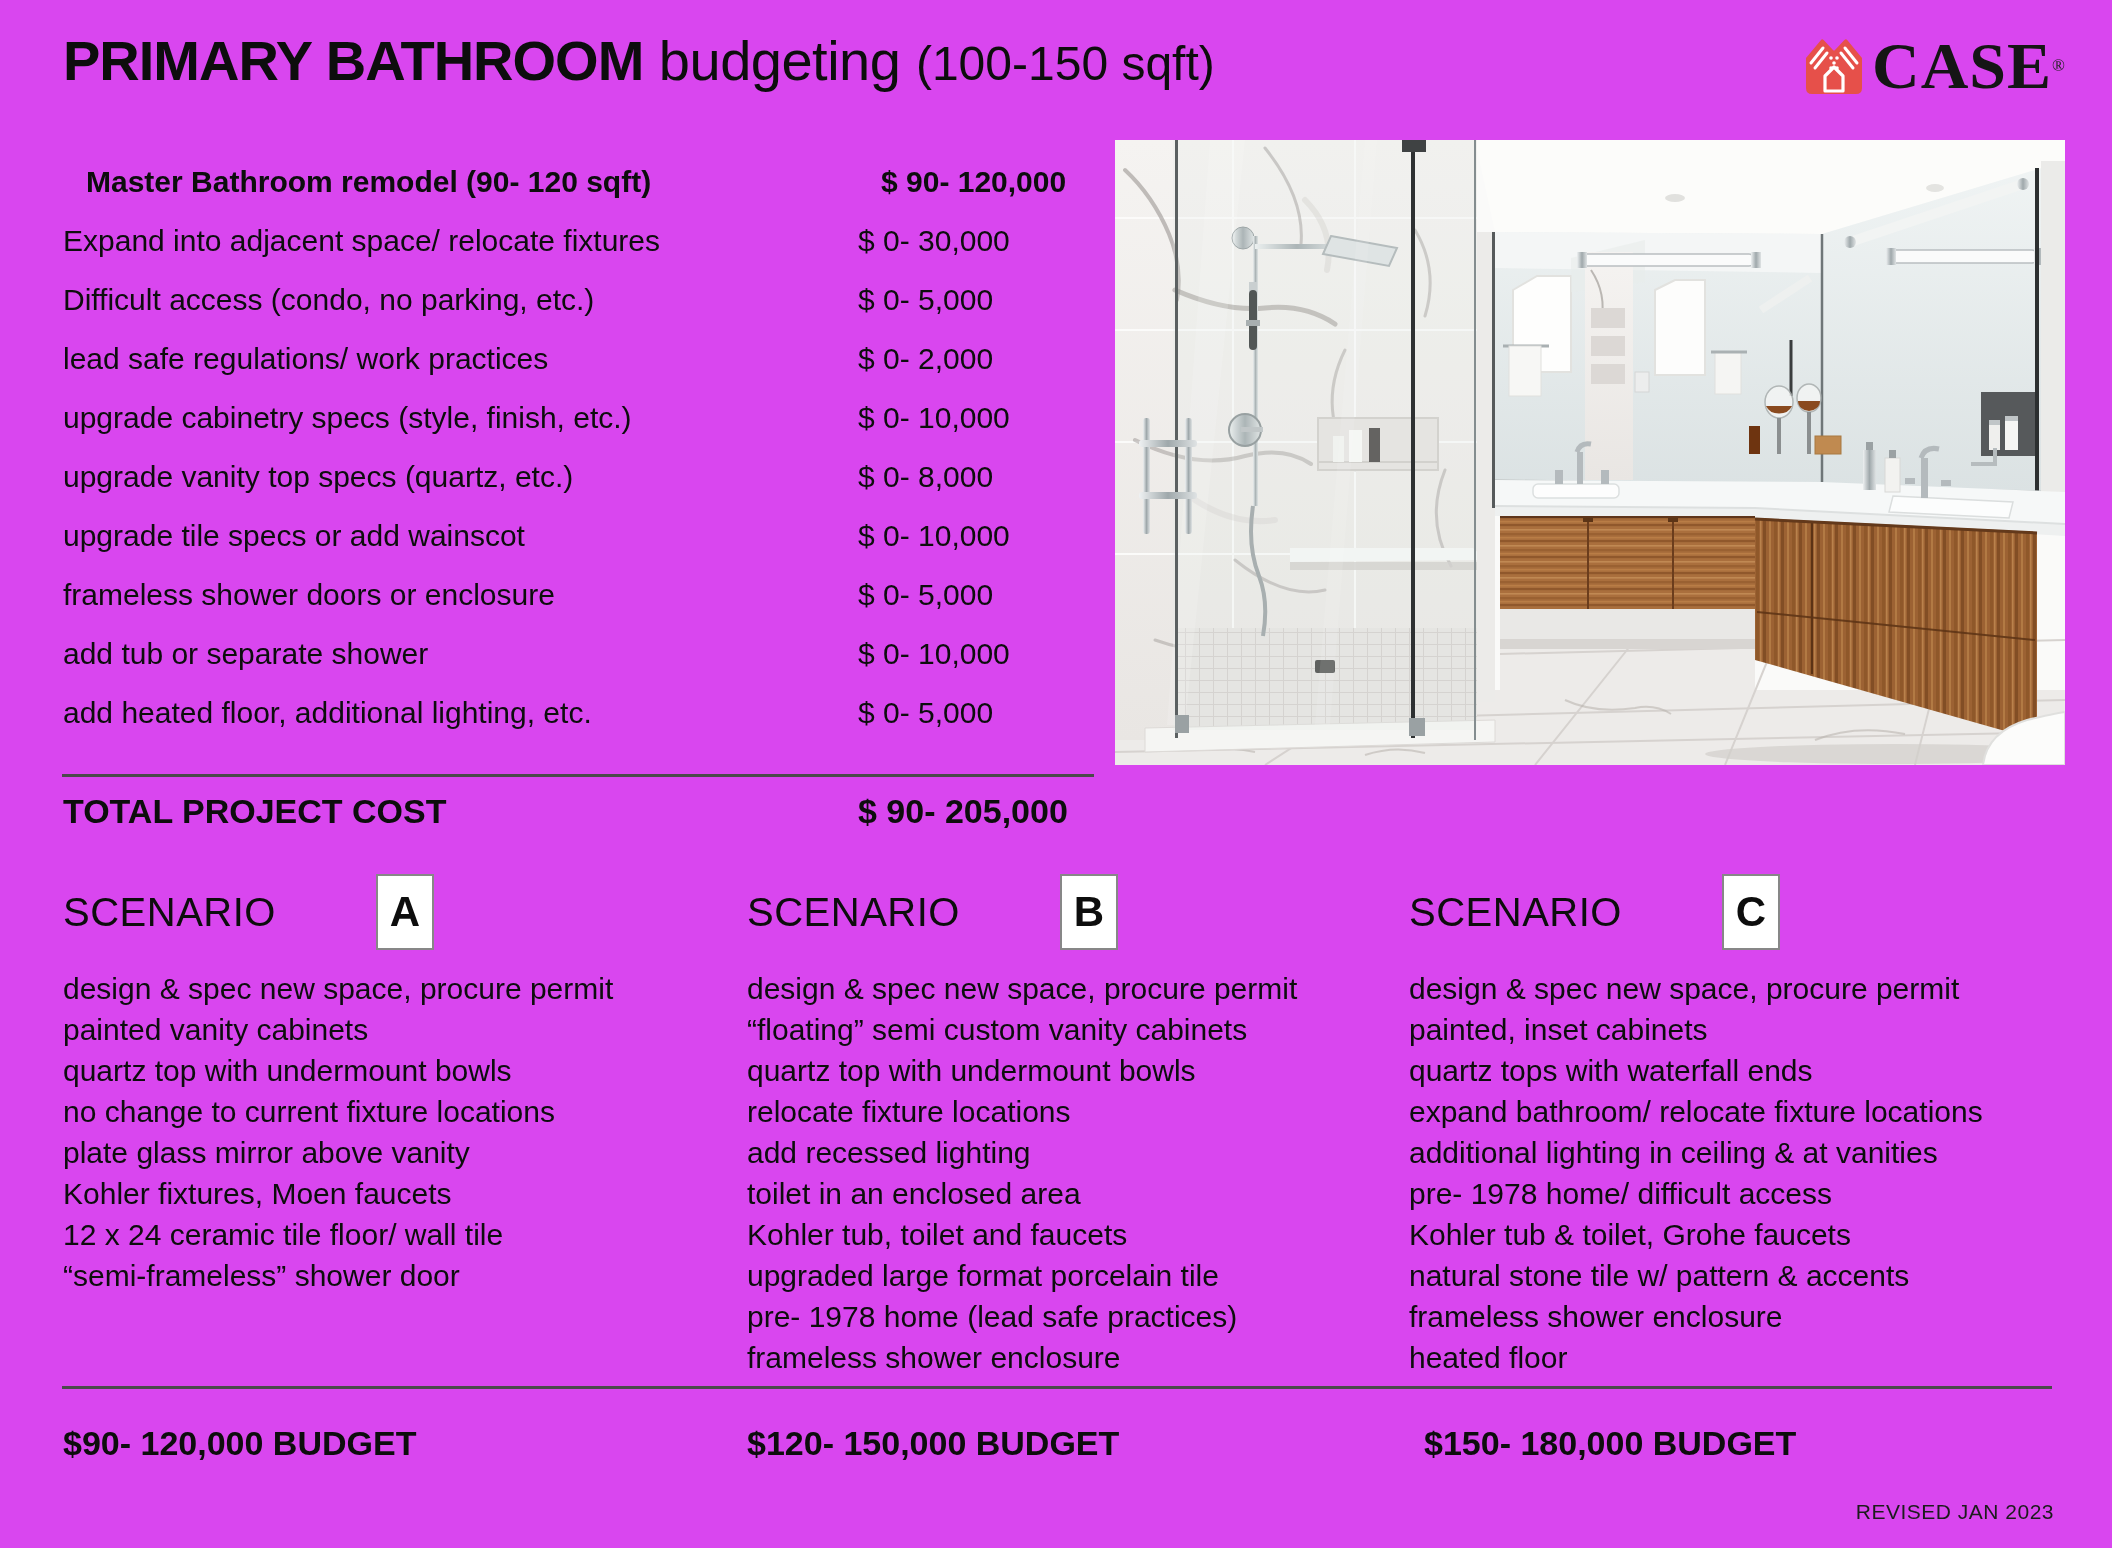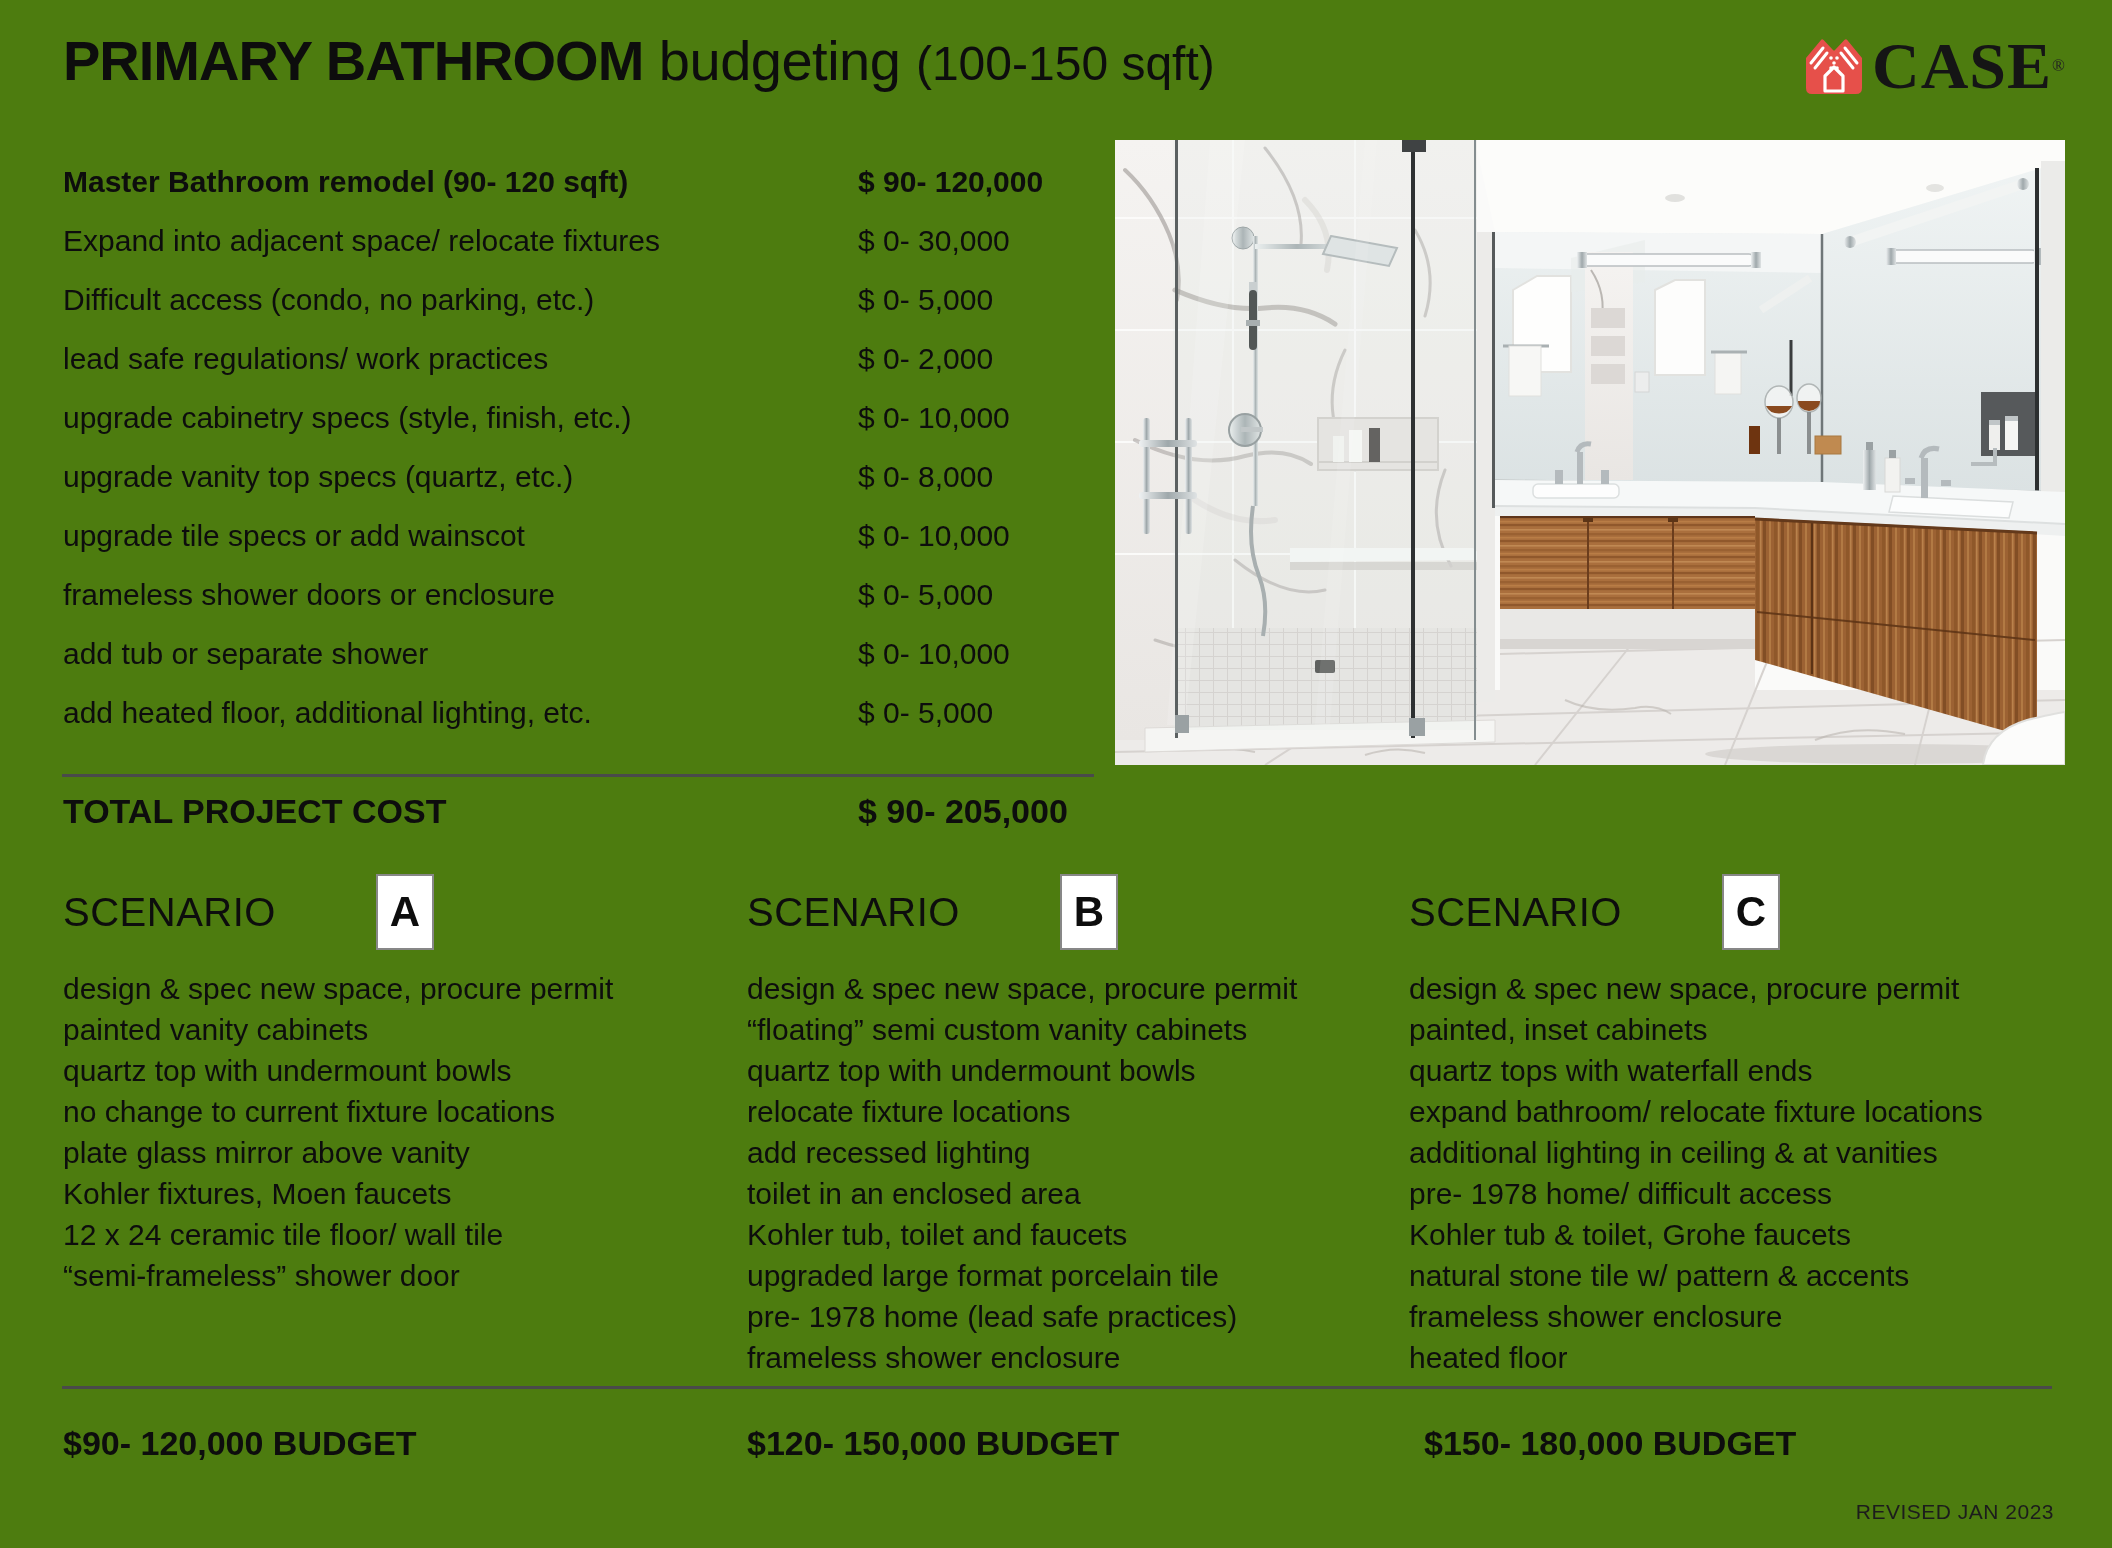--- a/index.html
+++ b/index.html
@@ -1,34 +1,34 @@
 <!DOCTYPE html>
 <html><head>
 <meta charset="utf-8">
 <style>
   html,body{margin:0;padding:0;background:#ffffff;}
-  .page{position:relative;width:2112px;height:1548px;background:#4d7c0f;overflow:hidden;
+  .page{position:relative;width:2112px;height:1548px;background:#d946ef;overflow:hidden;
         font-family:"Liberation Sans","DejaVu Sans",sans-serif;color:#0d0d0d;}
 
   
   .title{position:absolute;left:63px;top:24px;white-space:nowrap;font-size:56px;line-height:74px;}
   .title .t-bold{font-weight:700;letter-spacing:-1px;}
   .title .t-light{font-weight:400;letter-spacing:-0.5px;}
   .title .t-paren{font-weight:400;font-size:48px;}
   .logo{position:absolute;left:1802px;top:36px;display:flex;align-items:center;}
   .logo svg{display:block;margin-right:6px;}
   .logo .logo-text{font-family:"Liberation Serif","DejaVu Serif",serif;font-weight:600;
                    font-size:66px;line-height:60px;letter-spacing:1px;color:#151515;}
   .logo sup{font-family:"Liberation Serif",serif;font-size:17px;vertical-align:top;line-height:20px;color:#222;}
 
   
   .cost-table{position:absolute;left:63px;top:152px;width:1030px;}
   .cost-row{position:relative;height:59px;font-size:30px;line-height:59px;white-space:nowrap;}
   .cost-row .price{position:absolute;left:795px;top:0;}
-  .cost-row.bold{font-weight:700;}
+  .cost-row.bold{font-weight:700;margin-left:23px;}
   .divider{position:absolute;background:#4a4a4a;height:3px;}
   .divider.d1{left:62px;top:774px;width:1032px;}
   .divider.d2{left:62px;top:1386px;width:1990px;}
   .total-row{position:absolute;left:63px;top:788px;width:1030px;height:46px;
              font-size:34px;line-height:46px;font-weight:700;white-space:nowrap;}
   .total-row .price{position:absolute;left:795px;top:0;}
 
   
   .photo{position:absolute;left:1115px;top:140px;width:950px;height:625px;overflow:hidden;}
   .photo svg{display:block;}

